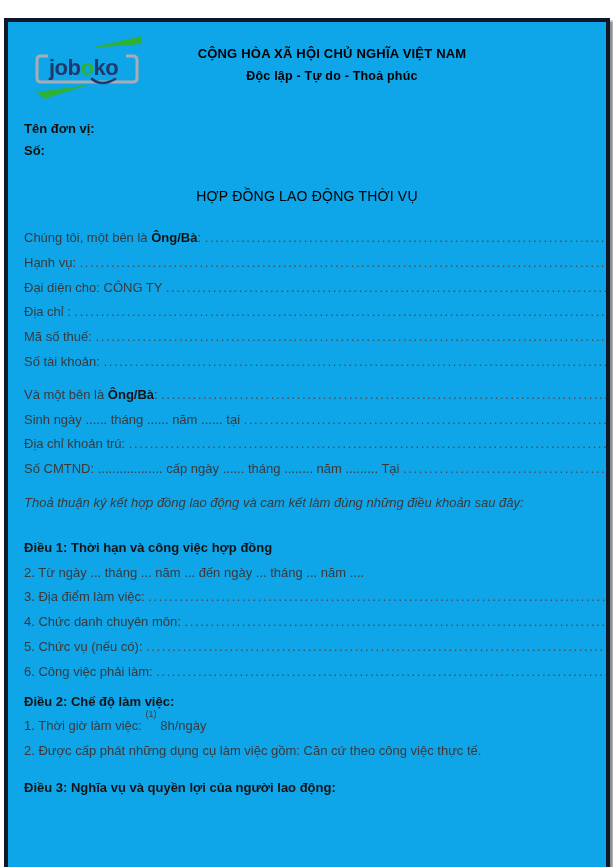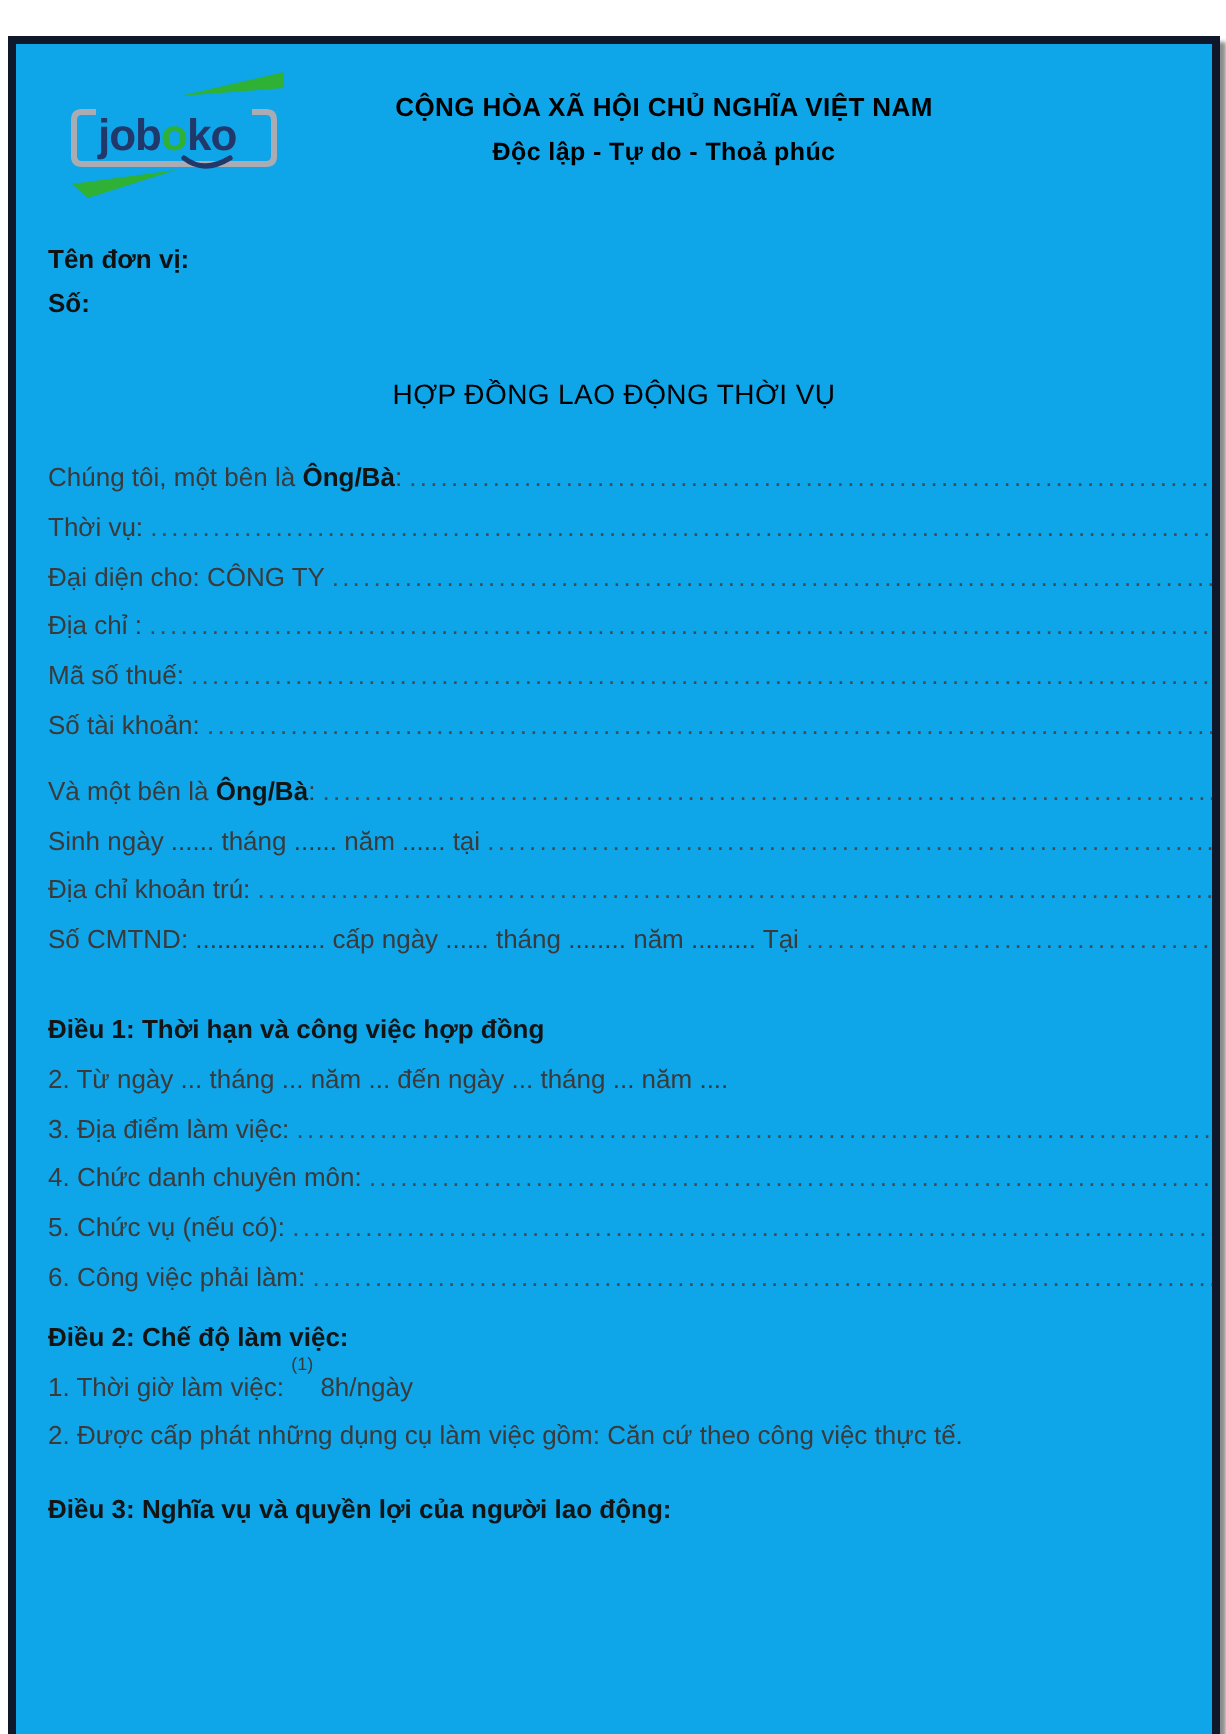--- a/index.html
+++ b/index.html
@@ -68,31 +68,34 @@
     <div class="unit-fields">
       <div>Tên đơn vị:</div>
       <div>Số:</div>
     </div>
 
     <div class="doc-title">HỢP ĐỒNG LAO ĐỘNG THỜI VỤ</div>
 
     <div class="doc-body">
         <div class="section sec-party-a">
           <div class="para"><span class="">Chúng tôi, một bên là </span><span class="b ">Ông/Bà</span><span class="">: </span><span class="fill"><span>........................................................................................................................................................................................................</span></span></div>
-          <div class="para"><span class="">Thời vụ: </span><span class="fill"><span>........................................................................................................................................................................................................</span></span></div>
+          <div class="para"><span class="">Hạnh vụ: </span><span class="fill"><span>........................................................................................................................................................................................................</span></span></div>
           <div class="para"><span class="">Đại diện cho: CÔNG TY </span><span class="fill"><span>........................................................................................................................................................................................................</span></span></div>
           <div class="para"><span class="">Địa chỉ : </span><span class="fill"><span>........................................................................................................................................................................................................</span></span></div>
           <div class="para"><span class="">Mã số thuế: </span><span class="fill"><span>........................................................................................................................................................................................................</span></span></div>
           <div class="para"><span class="">Số tài khoản: </span><span class="fill"><span>........................................................................................................................................................................................................</span></span></div>
         </div>
         <div class="section sec-party-b">
           <div class="para"><span class="">Và một bên là </span><span class="b ">Ông/Bà</span><span class="">: </span><span class="fill"><span>........................................................................................................................................................................................................</span></span></div>
           <div class="para"><span class="">Sinh ngày ...... tháng ...... năm ...... tại </span><span class="fill"><span>........................................................................................................................................................................................................</span></span></div>
           <div class="para"><span class="">Địa chỉ khoản trú: </span><span class="fill"><span>........................................................................................................................................................................................................</span></span></div>
           <div class="para"><span class="">Số CMTND: .................. cấp ngày ...... tháng ........ năm ......... Tại </span><span class="fill"><span>........................................................................................................................................................................................................</span></span></div>
+        </div>
+        <div class="section sec-agreement-note">
+          <div class="para"><span class="i ">Thoả thuận ký kết hợp đồng lao động và cam kết làm đúng những điều khoản sau đây:</span></div>
         </div>
         <div class="section sec-article-1">
           <div class="para"><span class="b ">Điều 1: Thời hạn và công việc hợp đồng</span></div>
           <div class="para"><span class="">2. Từ ngày ... tháng ... năm ... đến ngày ... tháng ... năm ....</span></div>
           <div class="para"><span class="">3. Địa điểm làm việc: </span><span class="fill"><span>........................................................................................................................................................................................................</span></span></div>
           <div class="para"><span class="">4. Chức danh chuyên môn: </span><span class="fill"><span>........................................................................................................................................................................................................</span></span></div>
           <div class="para"><span class="">5. Chức vụ (nếu có): </span><span class="fill"><span>........................................................................................................................................................................................................</span></span></div>
           <div class="para"><span class="">6. Công việc phải làm: </span><span class="fill"><span>........................................................................................................................................................................................................</span></span></div>
         </div>
         <div class="section sec-article-2">

